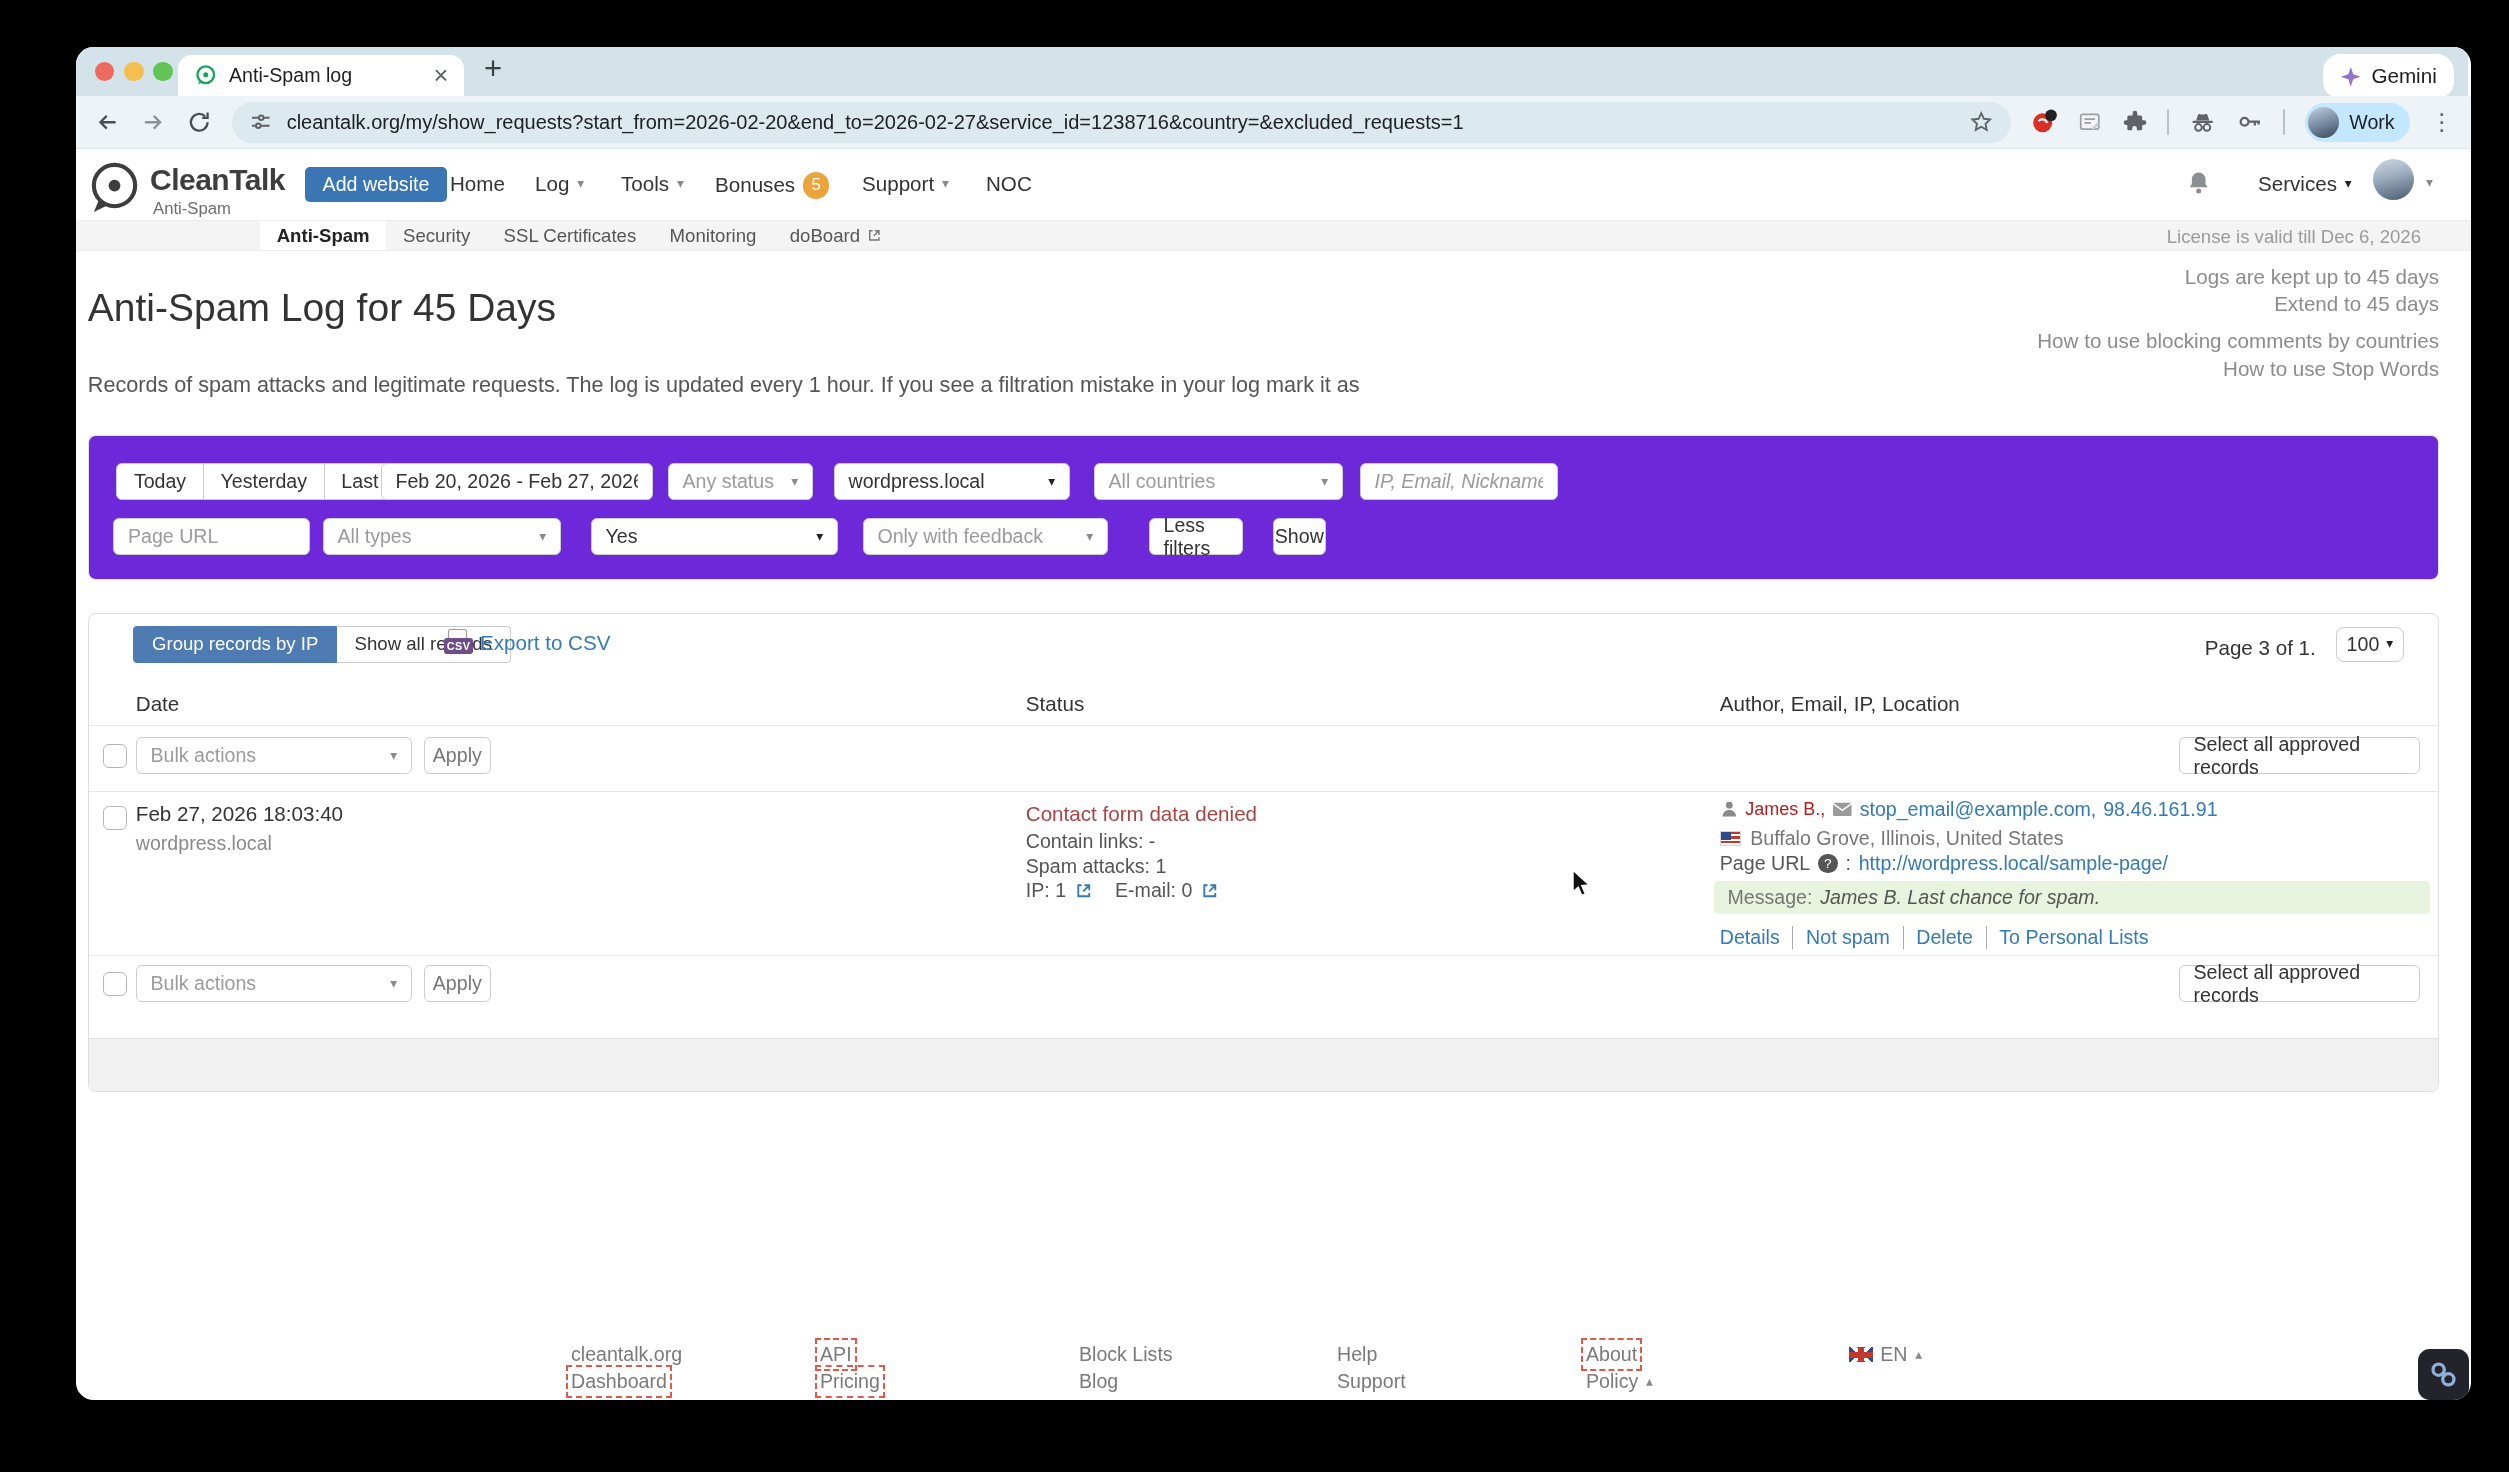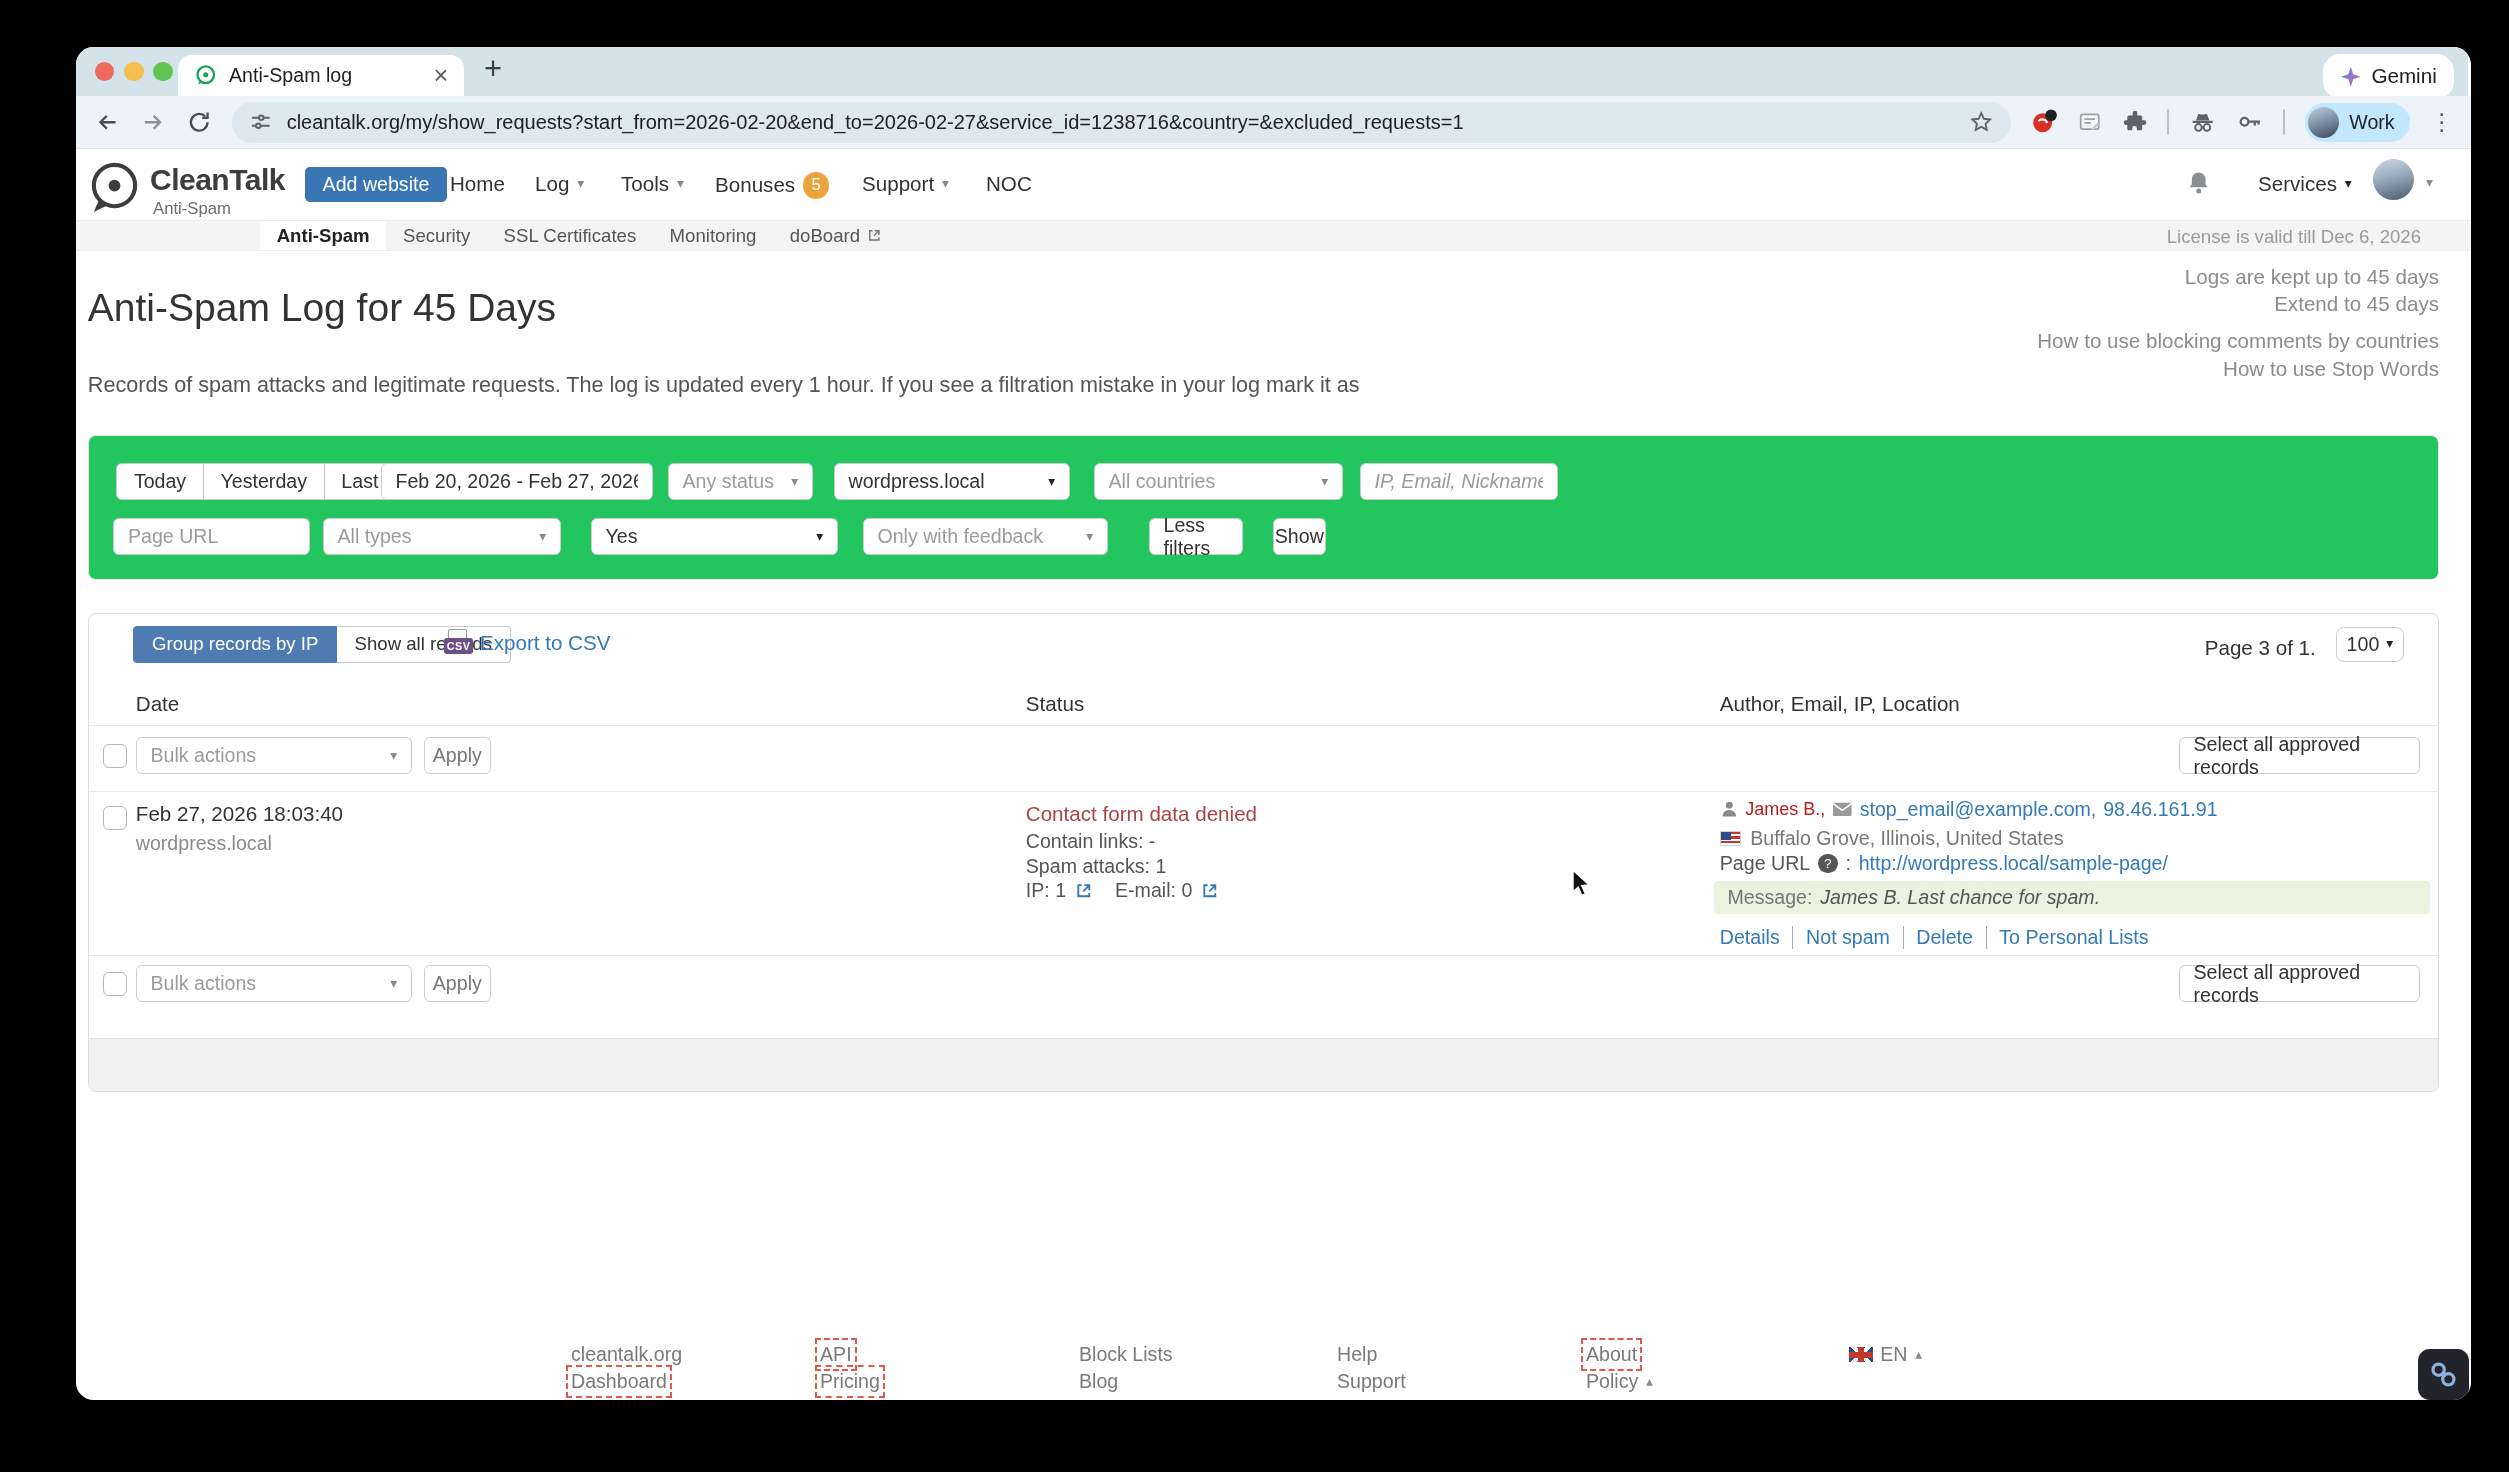--- a/index.html
+++ b/index.html
@@ -45,21 +45,21 @@
           border-top:1px solid #ececec;border-bottom:1px solid #ececec;display:flex;align-items:stretch;
           padding-left:184px;}
   .subnav-item{display:flex;align-items:center;gap:6.9px;padding:0 16.7px;font-size:18.6px;color:#555;}
   .subnav-item.active{background:#fff;color:#222;font-weight:700;}
   .license{position:absolute;right:50px;top:0;height:31px;display:flex;align-items:center;
            font-size:18.6px;color:#9a9a9a;}
   
   .page-title{font-size:39px;font-weight:500;color:#333;}
   .meta-link{position:absolute;right:32px;font-size:20.6px;color:#8c8c8c;text-align:right;}
   .desc{font-size:21.6px;color:#555;}
-  .card{position:absolute;background:#22c55e;border:1px solid #e4e4e4;border-radius:7.8px;}
+  .card{position:absolute;background:#6d28d9;border:1px solid #e4e4e4;border-radius:7.8px;}
   .ctl{position:absolute;height:37px;background:#fff;border:1px solid #ccc;border-radius:5.9px;
        display:flex;align-items:center;padding:0 13.7px;font-size:19.6px;color:#333;}
   .ctl .ph{color:#9b9b9b;}
   .ctl .cend{margin-left:auto;padding-left:9.8px;}
   input.ctl{padding:0 13.7px;color:#333;}
   input.ctl::placeholder{color:#9b9b9b;opacity:1;}
   .qgroup{position:absolute;display:flex;}
   .qbtn{height:37px;background:#fff;border:1px solid #ccc;margin-left:-1px;display:flex;
         align-items:center;padding:0 16.7px;font-size:19.6px;color:#333;}
   .qbtn:first-child{border-radius:5.9px 0 0 5.9px;margin-left:0;}

